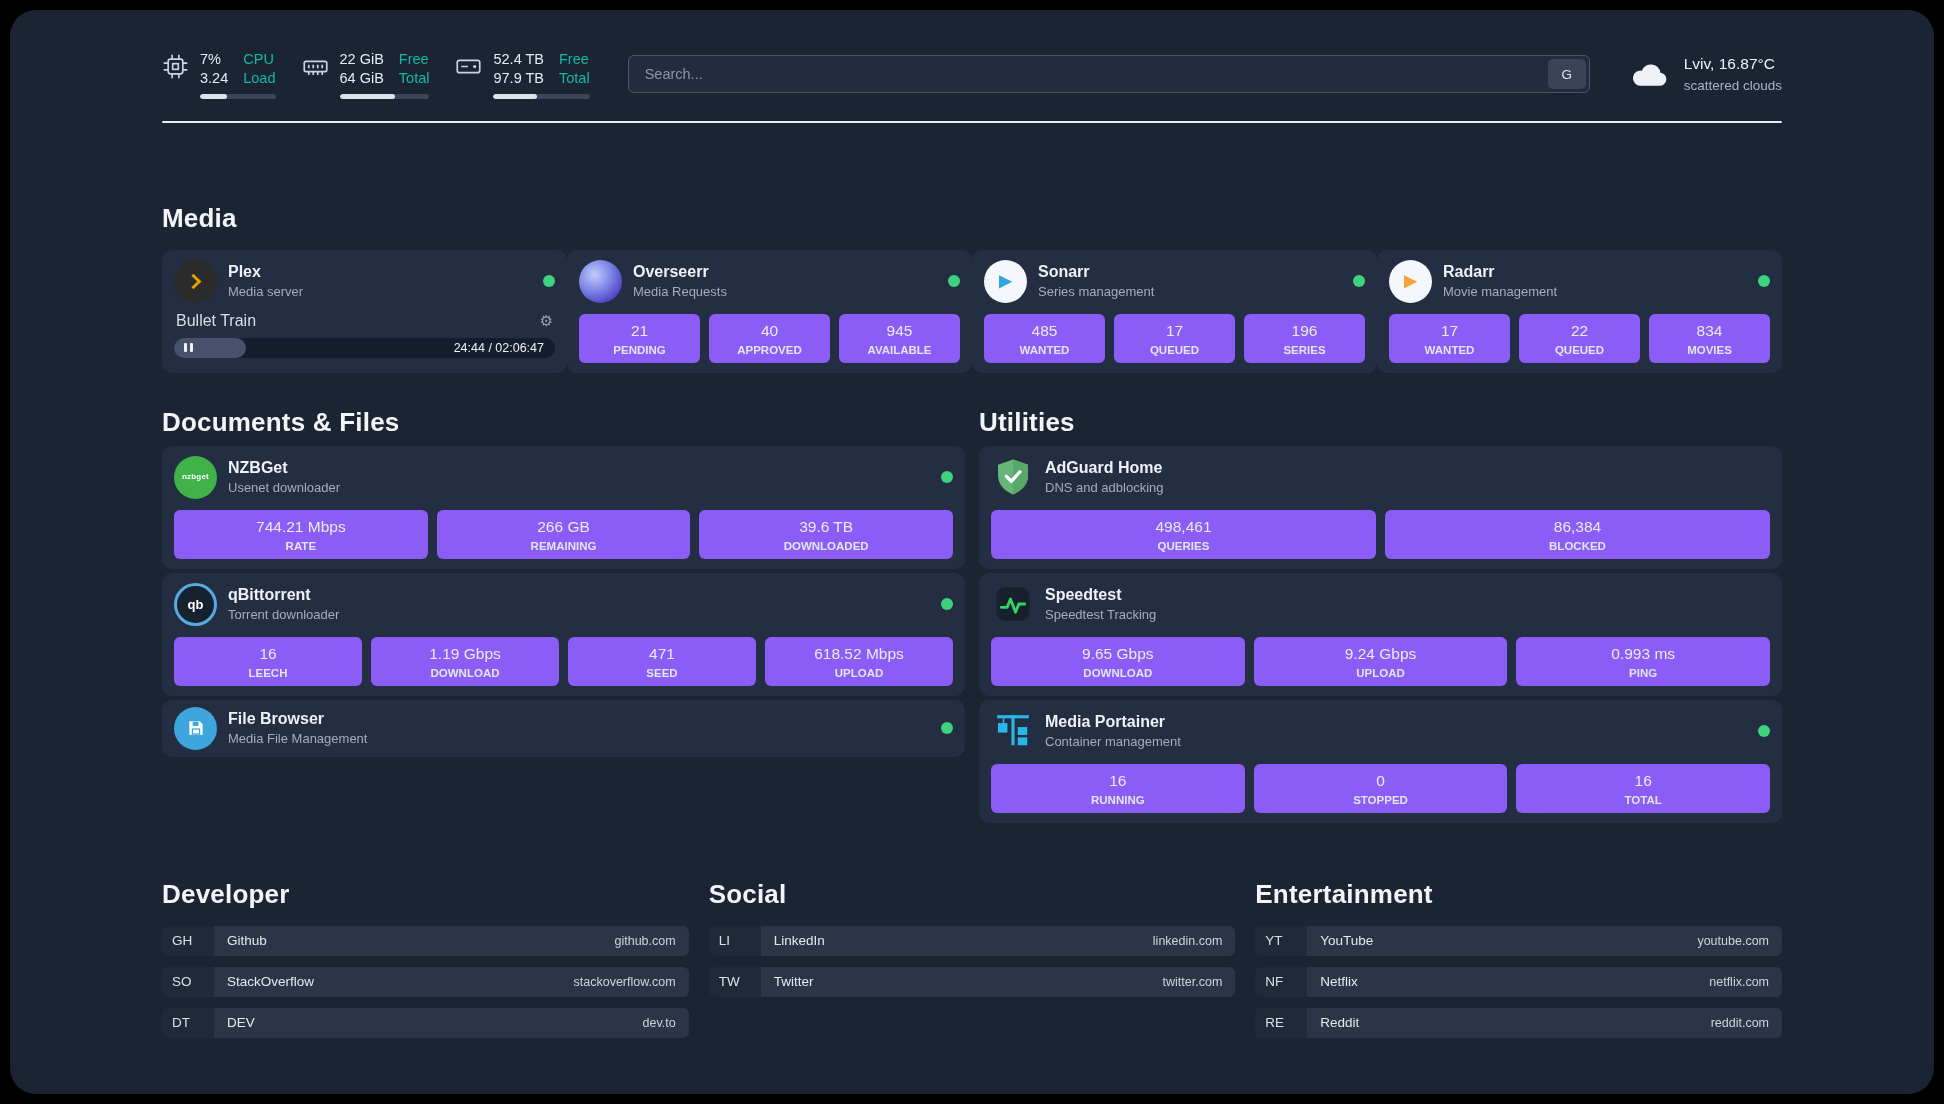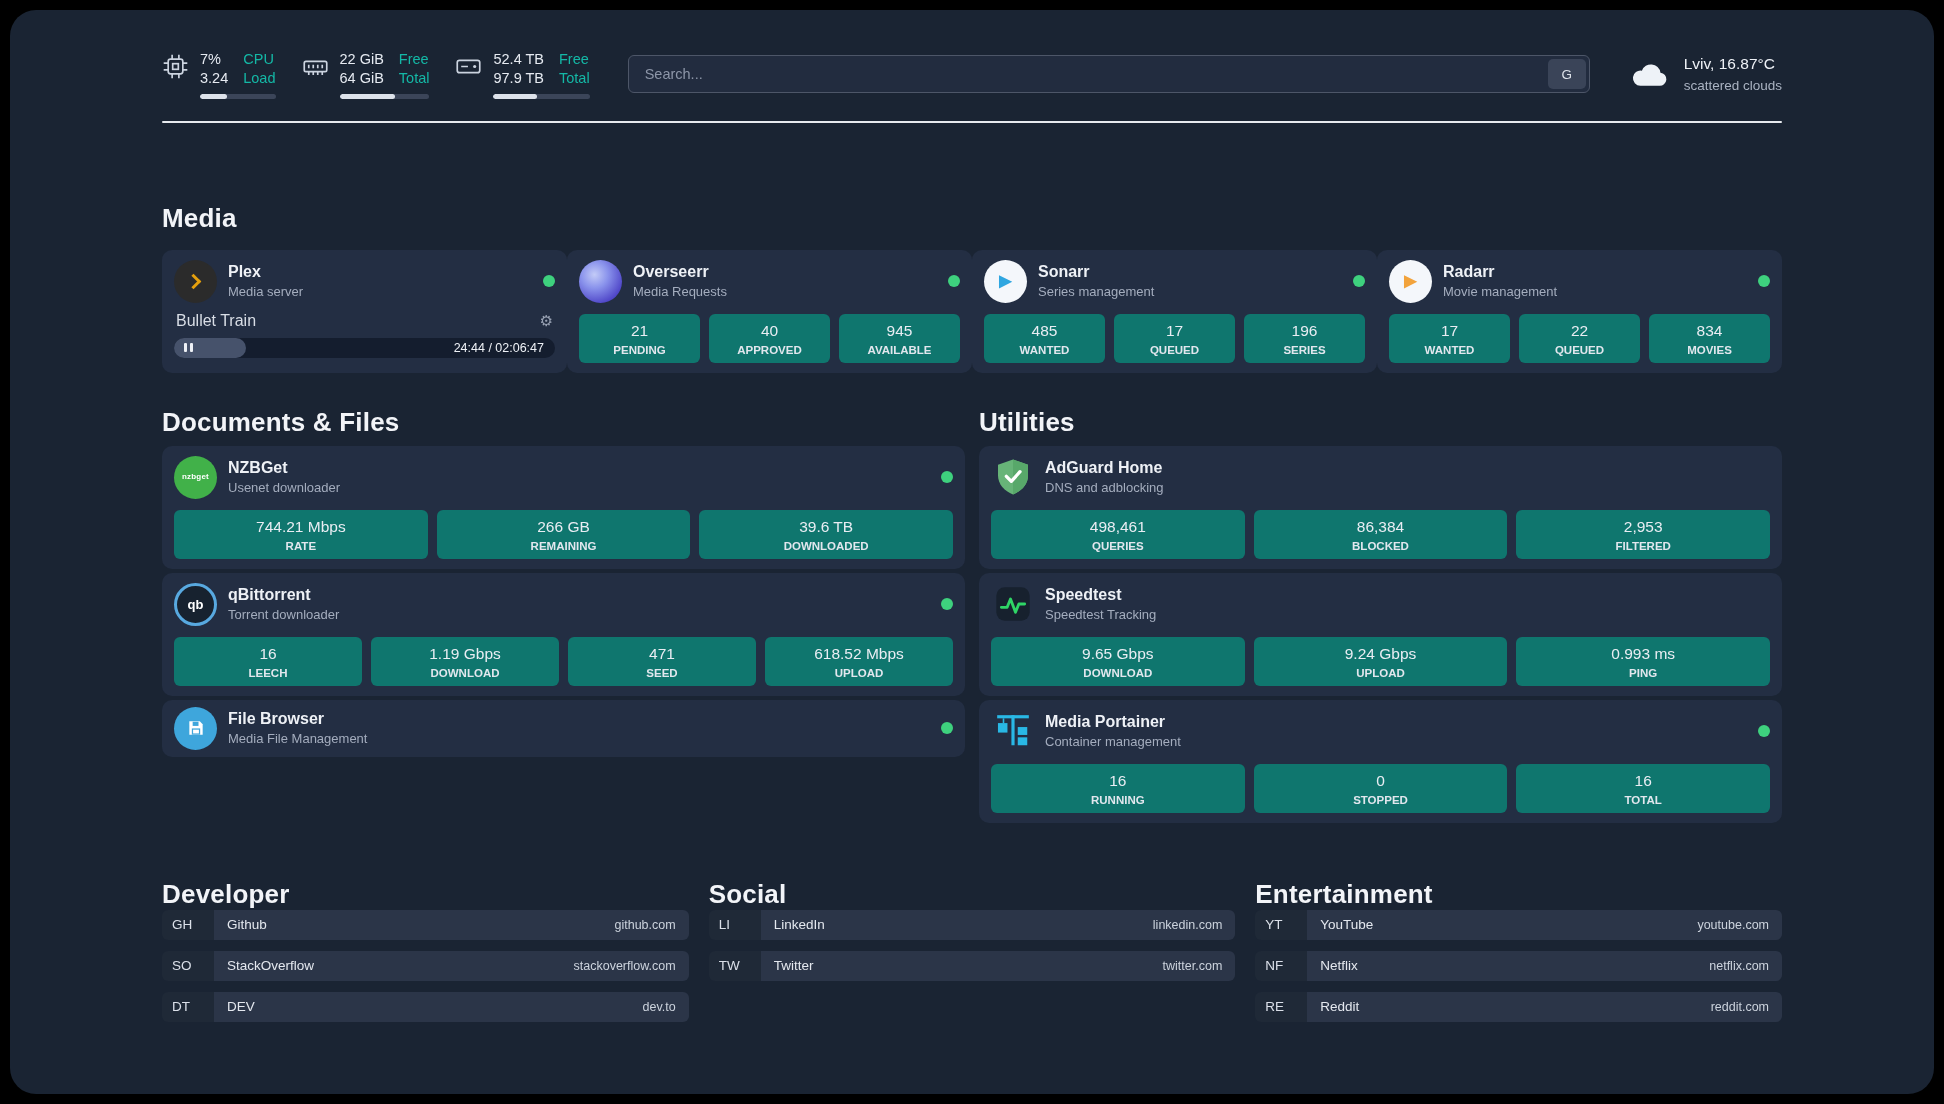--- a/index.html
+++ b/index.html
@@ -35,21 +35,21 @@
   .media-grid{display:grid;grid-template-columns:repeat(4,1fr);margin-top:16px}
   .card{background:#232e43;border-radius:10px;padding:10px 12px;cursor:pointer}
   .card-head{display:flex;align-items:center;gap:11px}
   .app-icon{width:43px;height:43px;border-radius:50%;display:flex;align-items:center;justify-content:center;flex-shrink:0;font-weight:700;line-height:1}
   .app-icon.square{border-radius:9px;background:transparent}
   .app-meta{display:flex;flex-direction:column;gap:3px}
   .app-name{font-size:16px;font-weight:600;color:#eef1f6}
   .app-sub{font-size:13px;color:#a4adbe}
   .dot{margin-left:auto;width:12px;height:12px;border-radius:50%;background:#3ed17e;flex-shrink:0}
   .tiles{display:flex;gap:9px;margin-top:11px}
-  .tile{flex:1;background:#0f766e;border-radius:6px;text-align:center;padding:8px 4px 7px}
+  .tile{flex:1;background:#8b5cf6;border-radius:6px;text-align:center;padding:8px 4px 7px}
   .tile-value{font-size:15.5px;color:#e9edf3}
   .tile-label{font-size:11.5px;font-weight:700;color:#e2e7ee;margin-top:4px}
 
   
   .icon-plex{background:#2b2b2b}
   .chev{width:11px;height:11px;border-top:3.5px solid #e5a00d;border-right:3.5px solid #e5a00d;transform:rotate(45deg);margin-left:-4px}
   .icon-overseerr{background:radial-gradient(circle at 36% 34%, #c3cbf7 0%, #8a93ec 34%, #4f46c8 75%)}
   .icon-sonarr{background:#f4f7fb;color:#2fa6e0;font-size:16px}
   .icon-radarr{background:#f4f7fb;color:#f2a33c;font-size:16px}
   .icon-nzbget{background:#41b149;color:#fff;font-size:8px;letter-spacing:.2px}
@@ -67,21 +67,21 @@
 
   
   .cols{display:grid;grid-template-columns:1fr 1fr;gap:14px;margin-top:34px;align-items:start}
   .col{display:flex;flex-direction:column;gap:4px}
   .col .section-title{margin-bottom:4px}
   .card.slim{padding:7px 12px}
 
   
   .bookmarks{display:grid;grid-template-columns:1fr 1fr 1fr;gap:20px;margin-top:56px}
   .bm-col{display:flex;flex-direction:column}
-  .bm-col .section-title{}
+  .bm-col .section-title{margin-bottom:16px}
   .bm-row{display:flex;align-items:stretch;height:30px;margin-bottom:11px;cursor:pointer}
   .bm-abbr{width:52px;display:flex;align-items:center;padding-left:10px;font-size:13.5px;color:#dbe0e9;background:#1f2937;border-radius:6px 0 0 6px}
   .bm-pill{flex:1;background:#2b3548;border-radius:0 6px 6px 0;display:flex;align-items:center;justify-content:space-between;padding:0 13px}
   .bm-name{font-size:13.5px;color:#e4e8ef}
   .bm-domain{font-size:12.5px;color:#ccd3dd}
 </style>
 </head>
 <body>
 
 <div class="app">
@@ -383,24 +383,20 @@
           </div>
         </div>
         <div class="tiles">
           <div class="tile">
             <div class="tile-value">498,461</div>
             <div class="tile-label">QUERIES</div>
           </div>
           <div class="tile">
             <div class="tile-value">86,384</div>
             <div class="tile-label">BLOCKED</div>
-          </div>
-          <div class="tile">
-            <div class="tile-value">2,953</div>
-            <div class="tile-label">FILTERED</div>
           </div>
         </div>
       </div>
 
       <div class="card">
         <div class="card-head">
           <span class="app-icon square">
             <svg width="40" height="40" viewBox="0 0 24 24">
               <rect x="2" y="2" width="20" height="20" rx="5" fill="#17212e"></rect>
               <polyline points="5,14 8.5,14 10.5,9 13.5,17 15.5,12 19,12" stroke="#2fd566" stroke-width="1.7" fill="none" stroke-linejoin="round" stroke-linecap="round"></polyline>

